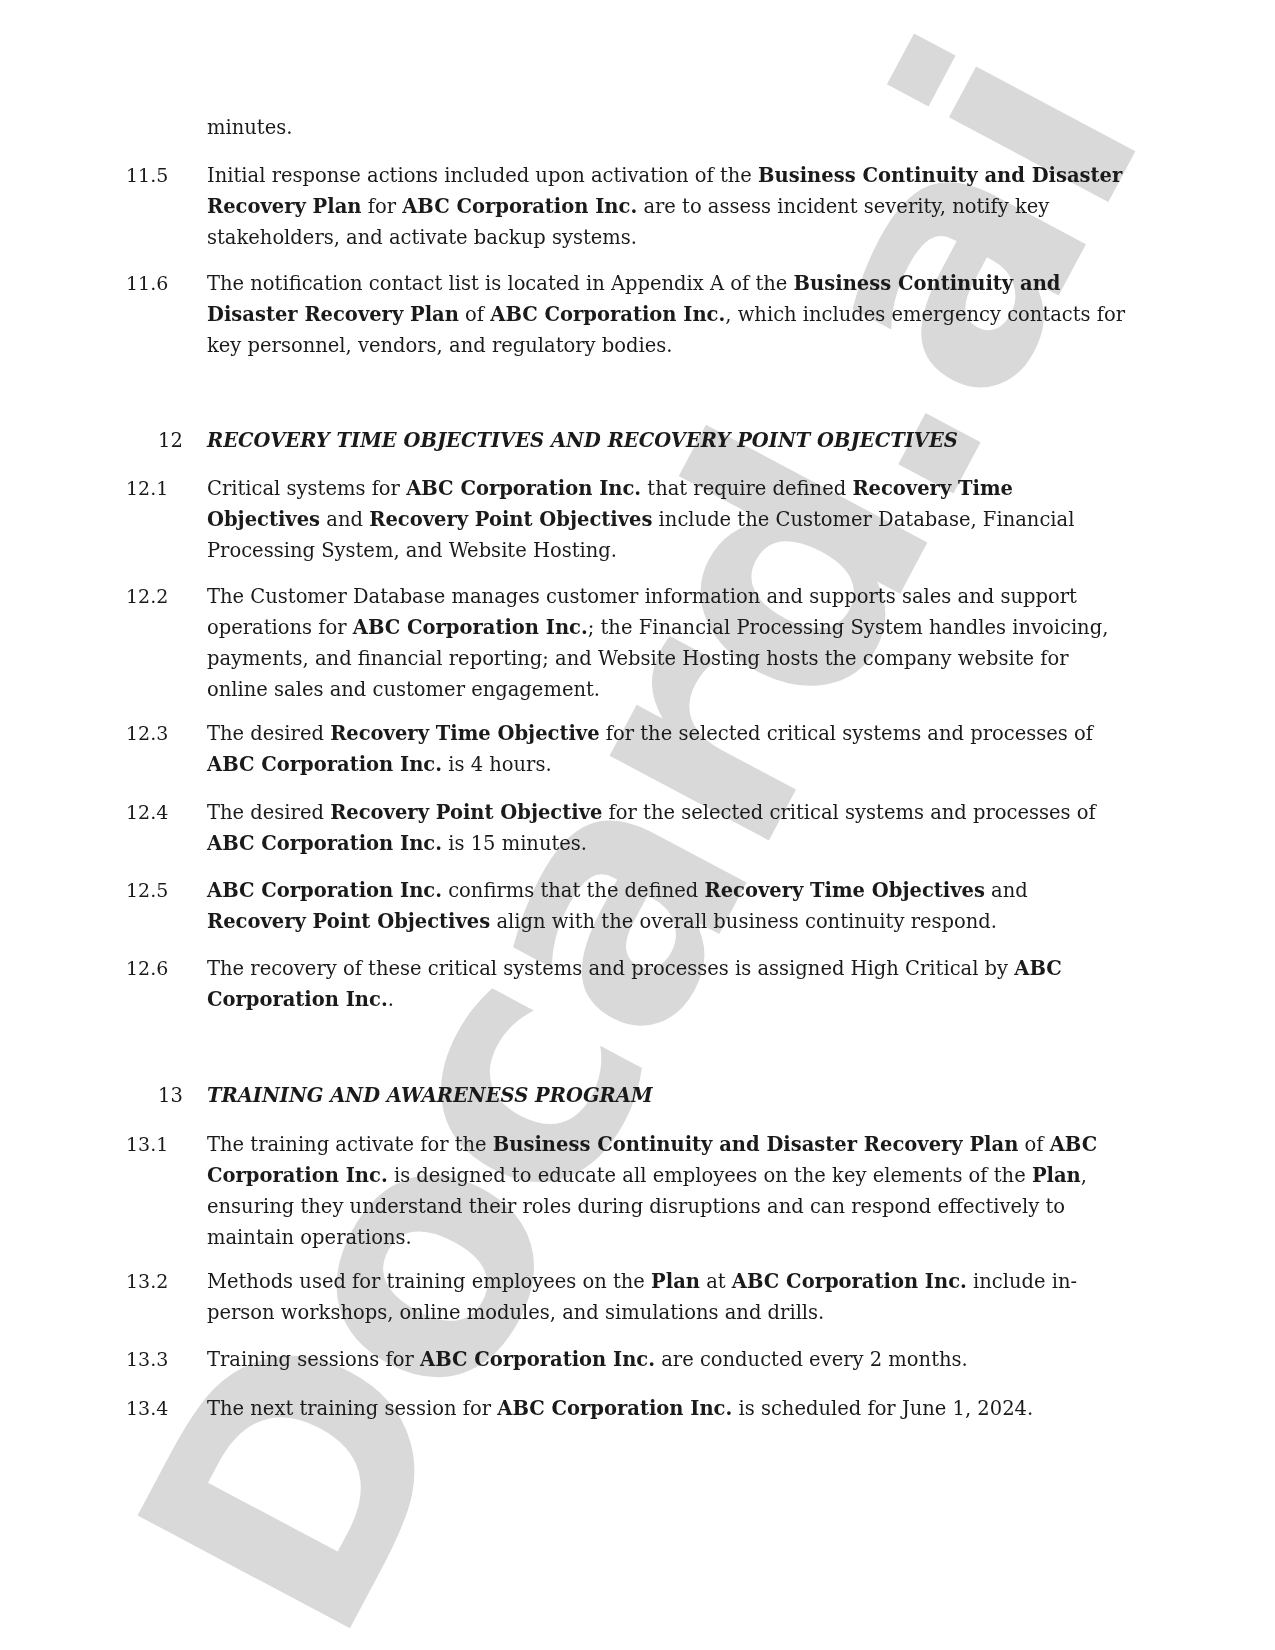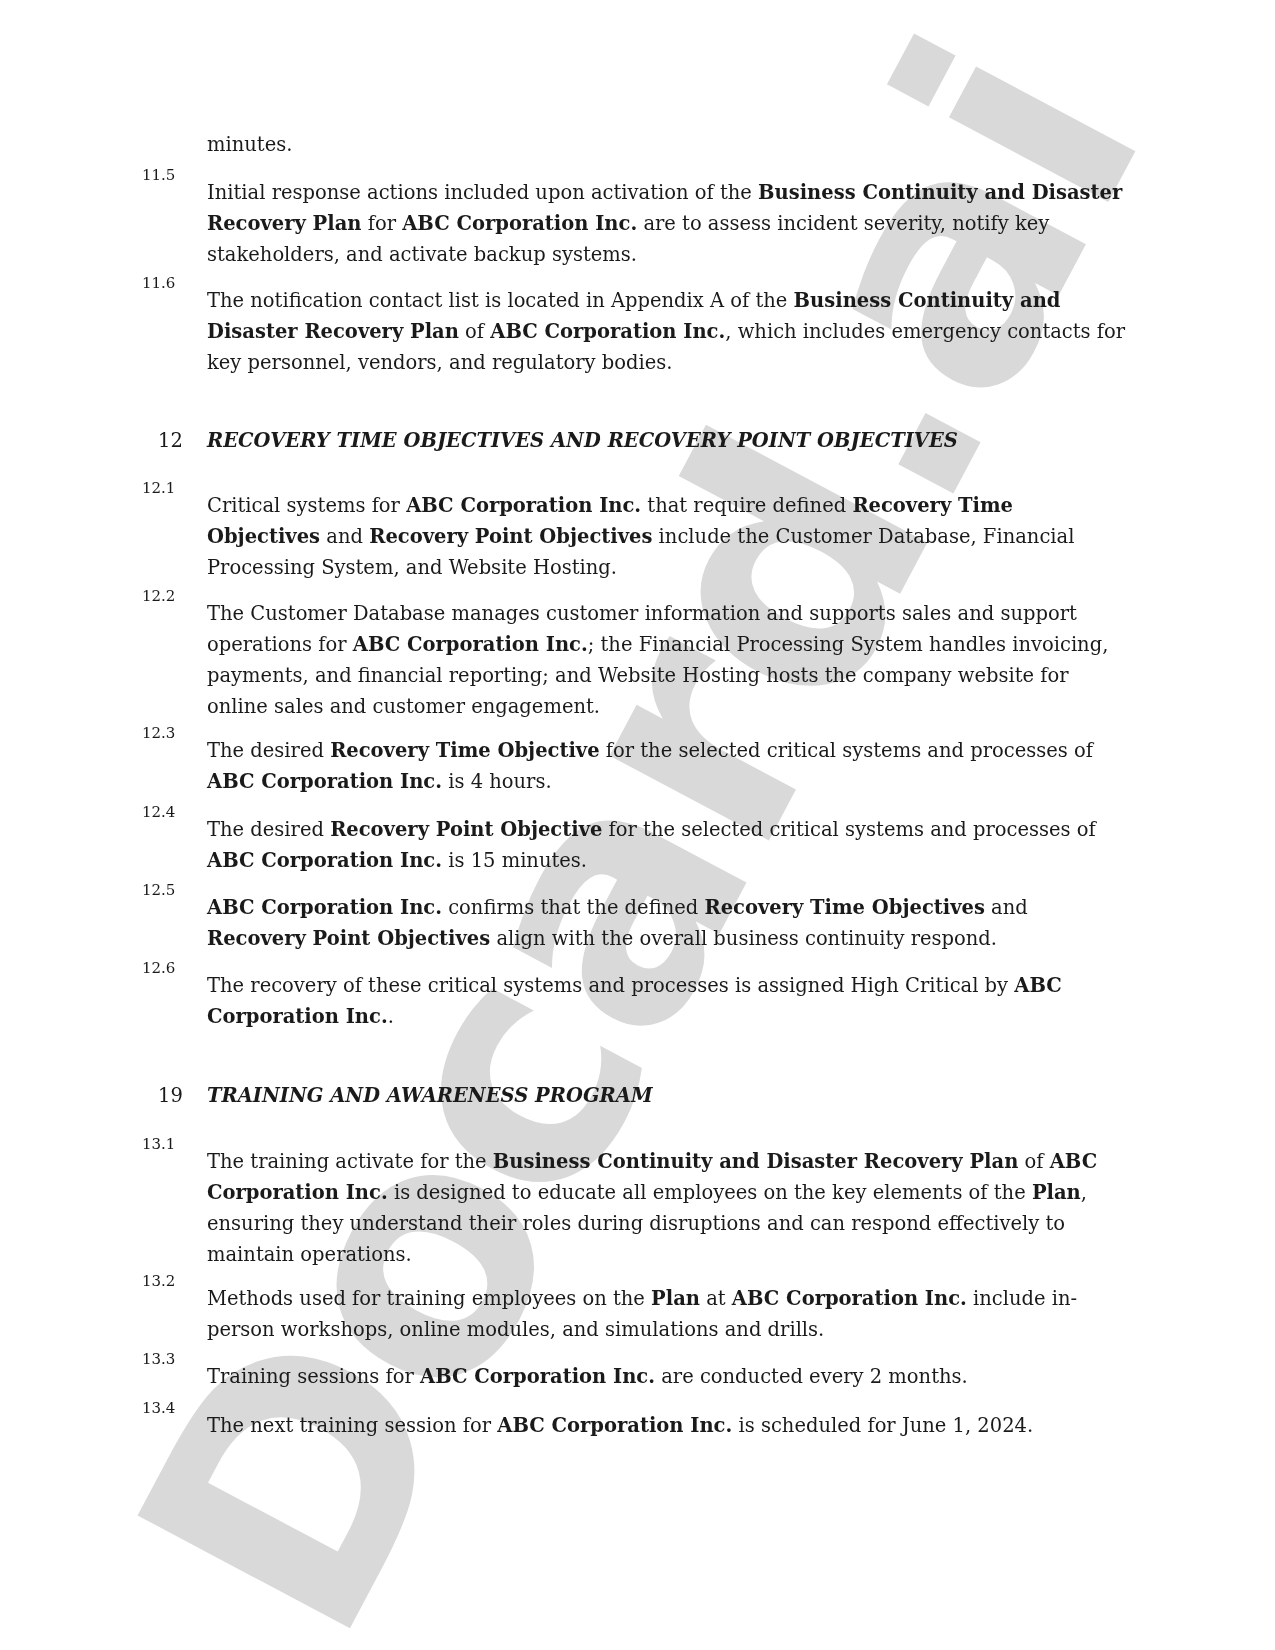--- a/index.html
+++ b/index.html
@@ -7,22 +7,22 @@
          font-family:"DejaVu Serif", "Liberation Serif", serif; color:#1a1a1a; }
   .page { position:absolute; left:0; top:0; width:1275px; height:1650px; }
   .watermark { position:absolute; left:190px; top:240px; width:900px; height:1200px;
                pointer-events:none; z-index:0; }
   .watermark span { position:absolute; left:50%; top:50%;
                transform:translate(-50%,-50%) rotate(-62deg);
                font-family:"DejaVu Sans", sans-serif; font-weight:bold;
                font-size:330px; color:#d9d9d9; white-space:nowrap; letter-spacing:-6px; }
   .content { position:relative; z-index:1; }
   .para { position:absolute; left:0; width:1275px; }
-  .num { position:absolute; left:142px; font-size:15px; line-height:31px; }
-  .txt { position:absolute; left:207px; width:920px; font-size:19.5px; line-height:31px;margin-top:17px; }
+  .num { position:absolute; left:126px; font-size:19px; line-height:31px; }
+  .txt { position:absolute; left:207px; width:920px; font-size:19.5px; line-height:31px; }
   .hnum { position:absolute; left:158px; font-size:19.5px; font-weight:normal; line-height:31px; }
   .htxt { position:absolute; left:207px; font-size:19.5px; font-weight:bold; line-height:31px;font-style:italic; }
   b { font-weight:bold; }
 </style>
 </head>
 <body>
 
 <div class="page">
   <div class="watermark">
     <span>Docard.ai</span>
@@ -63,21 +63,21 @@
     <div class="para" style="top:875px;">
       <span class="num">12.5</span>
       <div class="txt"><b>ABC Corporation Inc.</b><span> confirms that the defined </span><b>Recovery Time Objectives</b><span> and </span><b>Recovery Point Objectives</b><span> align with the overall business continuity respond.</span></div>
     </div>
     <div class="para" style="top:953px;">
       <span class="num">12.6</span>
       <div class="txt"><span>The recovery of these critical systems and processes is assigned High Critical by </span><b>ABC Corporation Inc.</b><span>.</span></div>
     </div>
 
     <div class="para" style="top:1080px;">
-      <span class="hnum">19</span>
+      <span class="hnum">13</span>
       <span class="htxt">TRAINING AND AWARENESS PROGRAM</span>
     </div>
     <div class="para" style="top:1129px;">
       <span class="num">13.1</span>
       <div class="txt"><span>The training activate for the </span><b>Business Continuity and Disaster Recovery Plan</b><span> of </span><b>ABC Corporation Inc.</b><span> is designed to educate all employees on the key elements of the </span><b>Plan</b><span>, ensuring they understand their roles during disruptions and can respond effectively to maintain operations.</span></div>
     </div>
     <div class="para" style="top:1266px;">
       <span class="num">13.2</span>
       <div class="txt"><span>Methods used for training employees on the </span><b>Plan</b><span> at </span><b>ABC Corporation Inc.</b><span> include in-person workshops, online modules, and simulations and drills.</span></div>
     </div>

